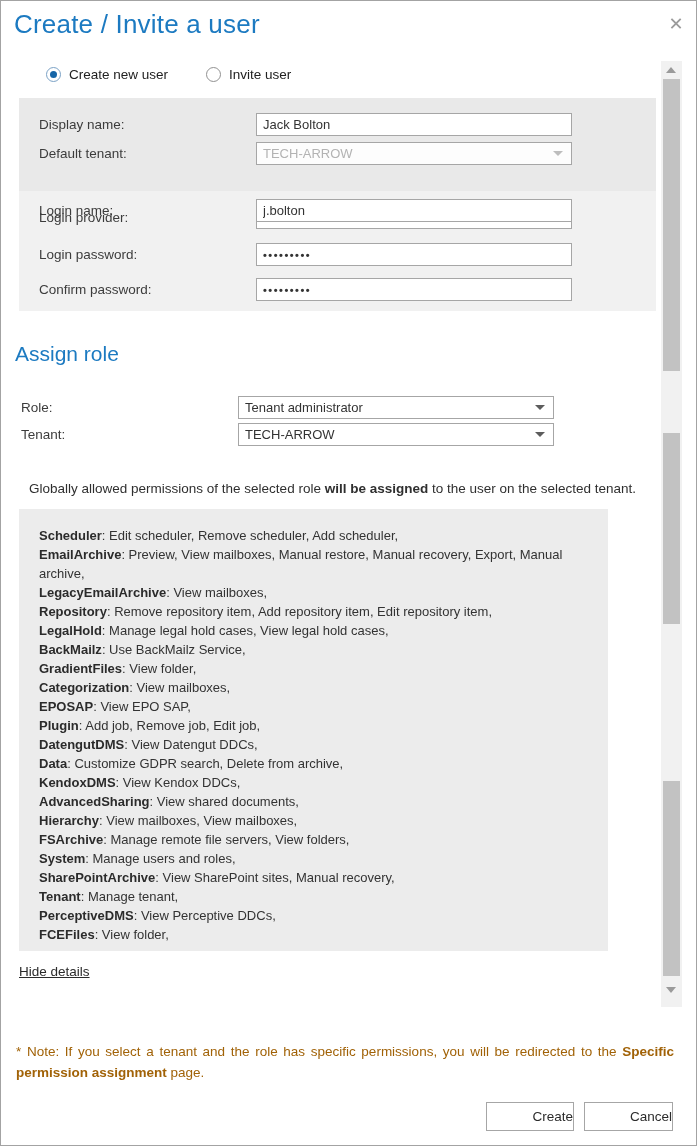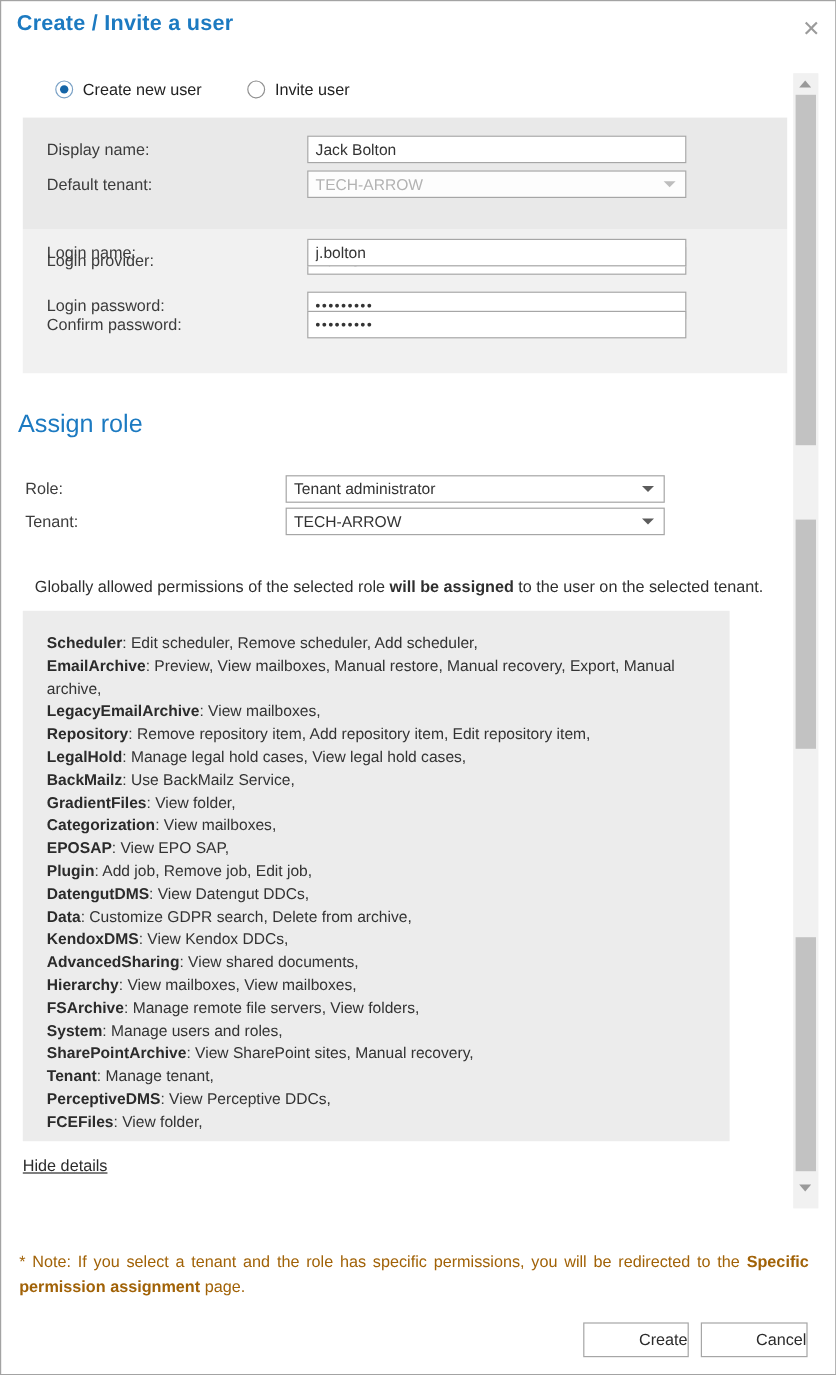--- a/index.html
+++ b/index.html
@@ -13,22 +13,22 @@
     position: relative;
     width: 697px;
     height: 1146px;
     background: #fff;
     border: 1px solid #a3a3a3;
     overflow: hidden;
   }
   .dlg-title {
     position: absolute;
     left: 13px; top: 8px;
-    font-size: 18px;
-    font-weight: 700;
+    font-size: 26px;
+    font-weight: 400;
     color: #1c7ac1;
     letter-spacing: 0.2px;
   }
   .close-btn {
     position: absolute;
     left: 662px; top: 10px;
     width: 26px; height: 26px;
     font-size: 18px;
     color: #9b9b9b;
     text-align: center;
@@ -243,21 +243,21 @@
       </div>
     </div>
     <div class="frow" style="top:101px;">
       <span class="flabel">Login name:</span>
       <input class="tbox" type="text" value="j.bolton" style="">
     </div>
     <div class="frow" style="top:145px;">
       <span class="flabel">Login password:</span>
       <input class="tbox pw" type="text" value="•••••••••" style="">
     </div>
-    <div class="frow" style="top:161px;">
+    <div class="frow" style="top:180px;">
       <span class="flabel">Confirm password:</span>
       <input class="tbox pw" type="text" value="•••••••••" style="">
     </div>
   </div>
 
   <div class="section-title">Assign role</div>
 
   <div class="frow role-row" style="top:395px;">
     <span class="flabel">Role:</span>
     <div class="selbox">

